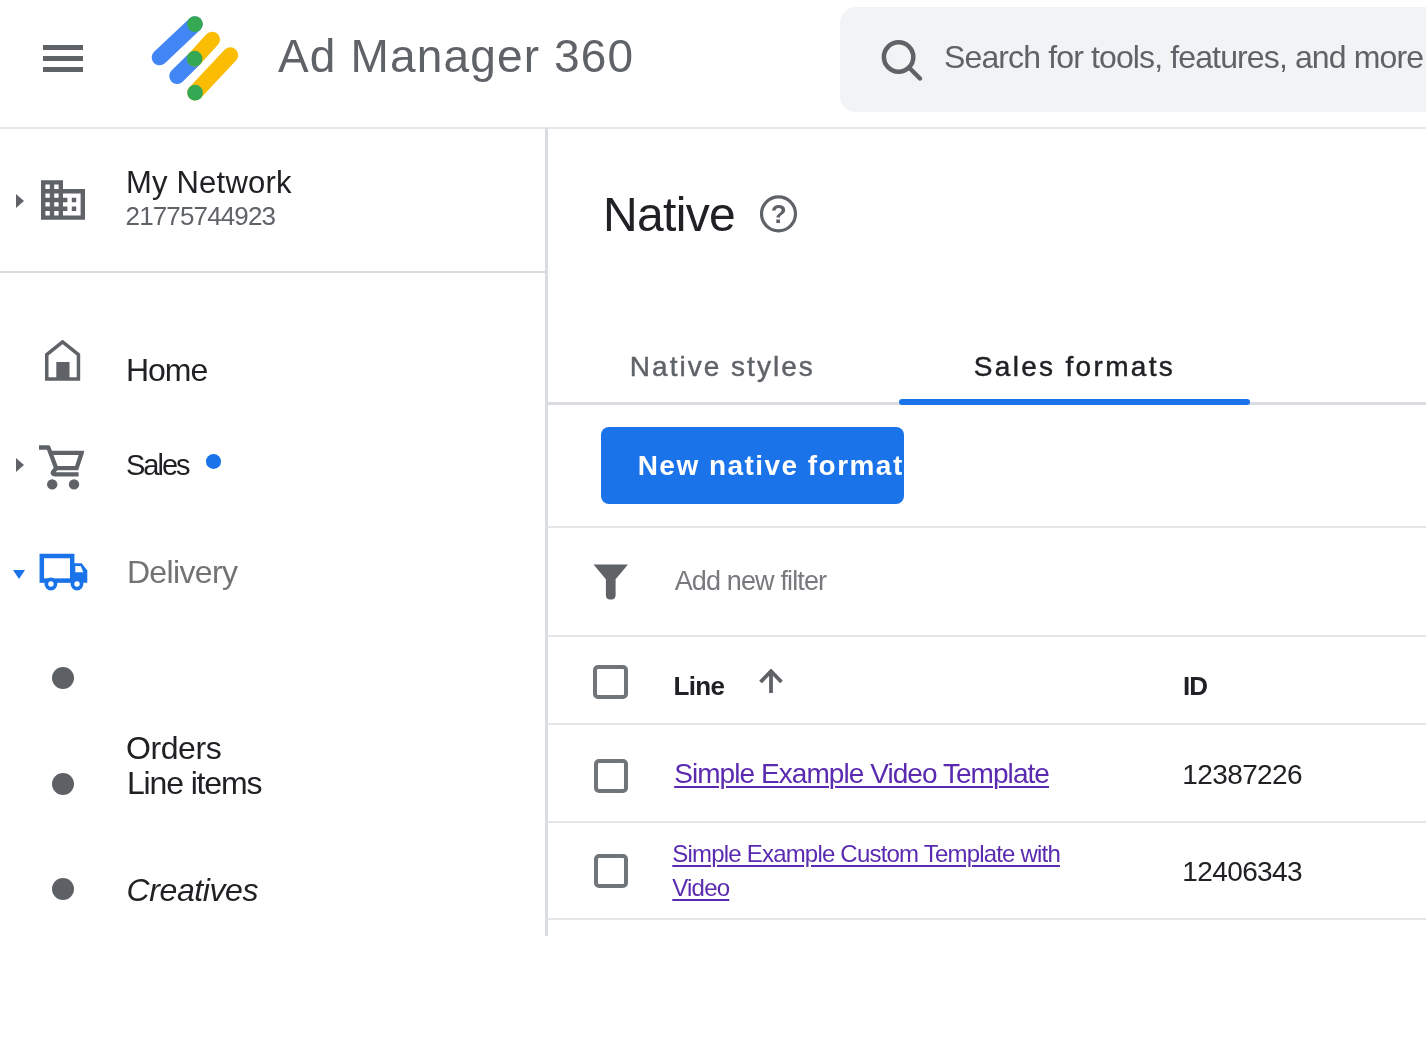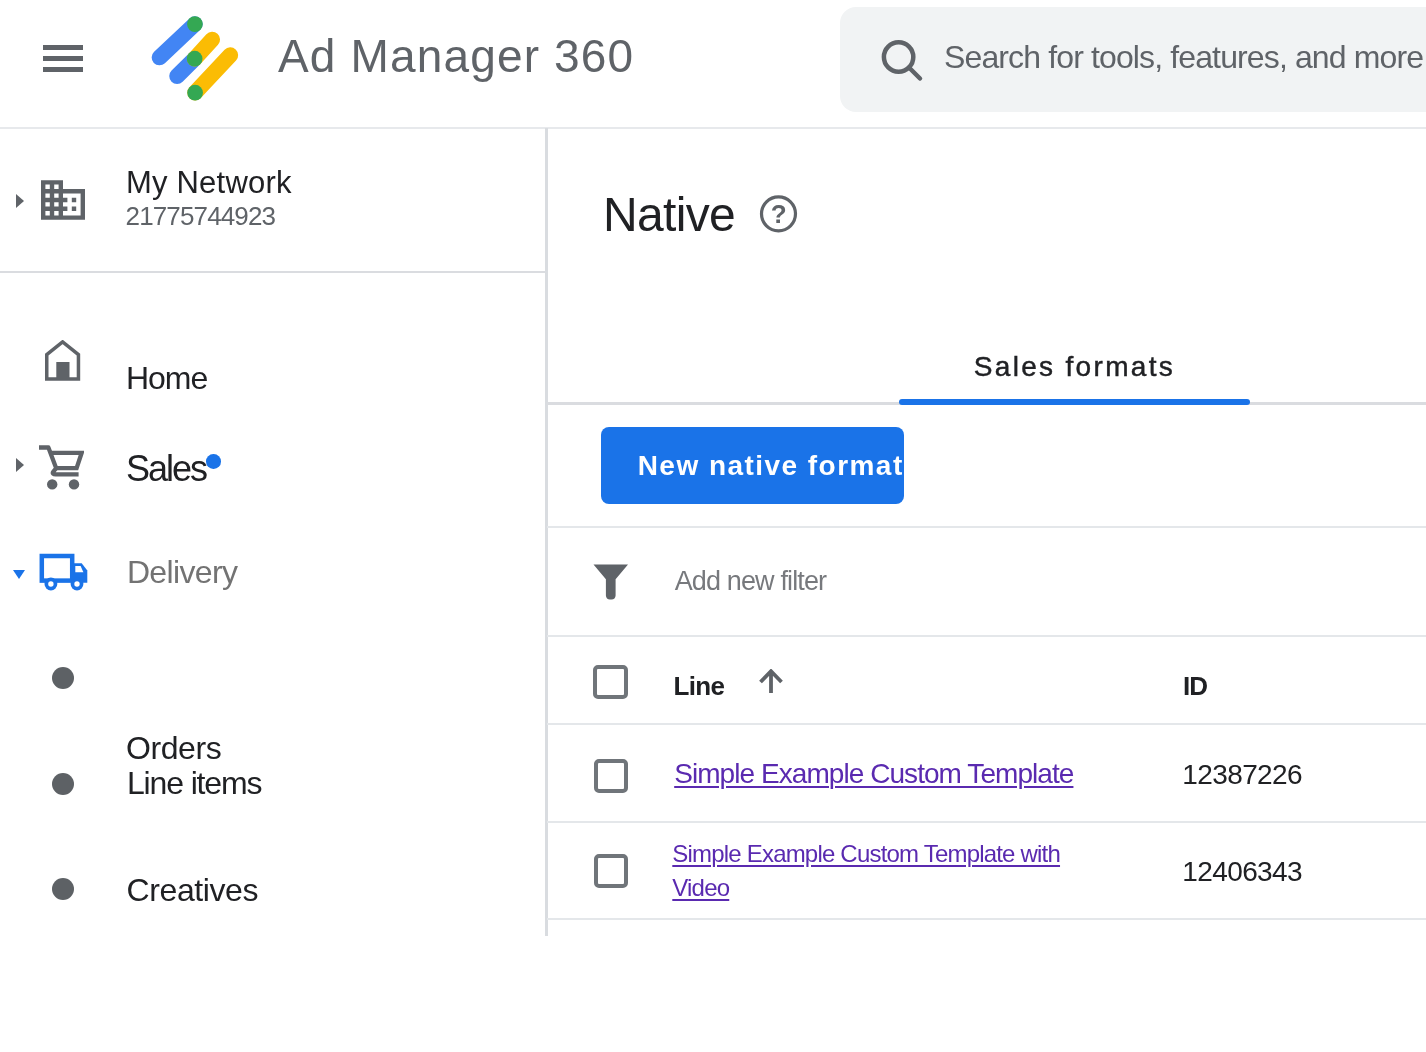--- a/index.html
+++ b/index.html
@@ -47,62 +47,63 @@
   <svg class="abs" style="left:41px;top:180px;" width="44" height="40" viewBox="2 3 20 18" fill="#5f6368">
     <path d="M12 7V3H2v18h20V7H12zM6 19H4v-2h2v2zm0-4H4v-2h2v2zm0-4H4V9h2v2zm0-4H4V5h2v2zm4 12H8v-2h2v2zm0-4H8v-2h2v2zm0-4H8V9h2v2zm0-4H8V5h2v2zm10 12h-8v-2h2v-2h-2v-2h2v-2h-2V9h8v10zm-2-8h-2v2h2v-2zm0 4h-2v2h2v-2z"></path>
   </svg>
   <div class="txt" style="left:126px;top:166.7px;font-size:31px;letter-spacing:0.2px;color:#202124;">My Network</div>
   <div class="txt" style="left:125.6px;top:203.3px;font-size:26px;letter-spacing:-0.87px;color:#5f6368;">21775744923</div>
 
   <svg class="abs" style="left:45px;top:339.5px;" width="36" height="41" viewBox="0 0 36 41" fill="none">
     <path d="M1.75 39.05 V14.6 L17.6 1.9 L33.45 14.6 V39.05 Z" stroke="#5f6368" stroke-width="3.5" stroke-linejoin="miter"></path>
     <rect x="11.3" y="22" width="13.2" height="17" fill="#5f6368"></rect>
   </svg>
-  <div class="txt" style="left:126px;top:362px;font-size:32px;letter-spacing:-1.05px;color:#202124;">Home</div>
+  <div class="txt" style="left:126px;top:354px;font-size:32px;letter-spacing:-1.05px;color:#202124;">Home</div>
 
   <div class="abs" style="left:16px;top:458px;width:0;height:0;border-left:8px solid #5f6368;border-top:7.5px solid transparent;border-bottom:7.5px solid transparent;"></div>
   <svg class="abs" style="left:36px;top:443px;" width="48" height="48" viewBox="0 0 48 48" fill="none">
     <path d="M3 4.5 H12.4 L20.2 25.2 L17.6 28.3 Q16.3 30 17.2 30.7 Q17.8 31.3 19.6 31.3 H42.6" stroke="#5f6368" stroke-width="4.3" stroke-linejoin="round" fill="none"></path>
     <path d="M14.5 9.8 H45.7 L40.6 25.2 H20.2" stroke="#5f6368" stroke-width="4.3" fill="none"></path>
     <circle cx="16.2" cy="41.4" r="5.2" fill="#5f6368"></circle>
     <circle cx="38" cy="41.4" r="5.2" fill="#5f6368"></circle>
   </svg>
-  <div class="txt" style="left:126px;top:450.9px;font-size:36px;letter-spacing:-2.0px;color:#202124;">Sales</div>
+  <div class="txt" style="left:126px;top:450.9px;font-size:29px;letter-spacing:-2.0px;color:#202124;">Sales</div>
   <div class="abs" style="left:206.4px;top:454.2px;width:14.7px;height:14.7px;border-radius:50%;background:#1a73e8;"></div>
 
   <div class="abs" style="left:13px;top:569.5px;width:0;height:0;border-top:9.5px solid #1a73e8;border-left:6.2px solid transparent;border-right:6.2px solid transparent;"></div>
   <svg class="abs" style="left:38.5px;top:553px;" width="49" height="38" viewBox="0 0 49 38">
     <rect x="2.8" y="3" width="30.4" height="24.6" fill="#fff" stroke="#1a73e8" stroke-width="4.5"></rect>
     <path d="M33 10.3 H42.7 L48.3 17.5 V29.8 H33 Z" fill="#1a73e8"></path>
     <path d="M36.3 13 h5.3 l2.8 6.3 h-8.1 z" fill="#fff"></path>
     <circle cx="11.9" cy="31" r="6.4" fill="#1a73e8"></circle>
       <circle cx="11.9" cy="31" r="2.7" fill="#fff"></circle>
     <circle cx="38" cy="31" r="6.4" fill="#1a73e8"></circle>
       <circle cx="38" cy="31" r="2.7" fill="#fff"></circle>
   </svg>
   <div class="txt" style="left:126.9px;top:556.4px;font-size:32px;letter-spacing:-0.64px;color:#737373;">Delivery</div>
 
   <div class="abs" style="left:52.3px;top:667.2px;width:22px;height:22px;border-radius:50%;background:#5d6165;"></div>
   <div class="txt" style="left:126px;top:688px;font-size:32px;letter-spacing:-0.43px;color:#202124;margin-top:44px;">Orders</div>
   <div class="abs" style="left:52.3px;top:772.7px;width:22px;height:22px;border-radius:50%;background:#5d6165;"></div>
   <div class="txt" style="left:126.9px;top:767.2px;font-size:32px;letter-spacing:-1.13px;color:#202124;">Line items</div>
   <div class="abs" style="left:52.3px;top:878.2px;width:22px;height:22px;border-radius:50%;background:#5d6165;"></div>
-  <div class="txt" style="left:126.6px;top:873.5px;font-size:32px;letter-spacing:-0.41px;color:#202124;">Creatives</div>
+  <div class="txt" style="left:126.6px;top:873.5px;font-size:32px;letter-spacing:-0.41px;color:#202124;font-style:italic;">Creatives</div>
 
   <div class="abs" style="left:0;top:942.5px;width:528px;height:103px;background:#e8f0fe;border-radius:0 51.5px 51.5px 0;"></div>
   <div class="abs" style="left:53.9px;top:985.3px;width:20.8px;height:20.8px;border-radius:50%;background:#1a73e8;"></div>
   <div class="txt" style="left:125.5px;top:979px;font-size:32px;letter-spacing:-0.23px;color:#1a73e8;">Native</div>
 
   <div class="txt" style="left:603px;top:190.6px;font-size:48px;letter-spacing:-0.67px;color:#202124;">Native</div>
   <svg class="abs" style="left:759px;top:194px;" width="40" height="40" viewBox="0 0 40 40">
     <circle cx="19.5" cy="19.8" r="17" fill="none" stroke="#5f6368" stroke-width="3.2"></circle>
     <text x="19.8" y="28.6" font-size="26" font-weight="bold" fill="#5f6368" text-anchor="middle" font-family="Liberation Sans, sans-serif">?</text>
   </svg>
 
   <div class="abs" style="left:547px;top:402px;width:879px;height:2.5px;background:#dadce0;"></div>
+  <div class="txt" style="left:546px;top:352.7px;width:352.6px;text-align:center;font-size:28px;letter-spacing:2.02px;color:#5f6368;-webkit-text-stroke:0.45px #5f6368;">Native styles</div>
   <div class="txt" style="left:898.6px;top:352.7px;width:351.7px;text-align:center;font-size:28px;letter-spacing:2.32px;color:#202124;-webkit-text-stroke:0.45px #202124;">Sales formats</div>
   <div class="abs" style="left:898.6px;top:398.5px;width:351.7px;height:6px;background:#1a73e8;border-radius:3px;"></div>
 
   <div class="abs" style="left:600.7px;top:427.4px;width:303px;height:76.5px;background:#1a73e8;border-radius:8px;"></div>
   <div class="txt" style="left:600.7px;top:452.2px;width:303px;text-align:right;font-size:28px;font-weight:bold;letter-spacing:1.46px;color:#fff;">New native format</div>
 
   <div class="abs" style="left:547px;top:526px;width:879px;height:2px;background:#e4e7ea;"></div>
 
   <svg class="abs" style="left:593px;top:564px;" width="36" height="36" viewBox="0 0 36 36">
     <path d="M0.5 0.5 H35 L22.6 15.2 V31.5 C22.6 33.8 20.9 35.6 18.6 35.6 H16.9 C14.6 35.6 12.9 33.8 12.9 31.5 V15.2 Z" fill="#5f6368"></path>
@@ -114,21 +115,21 @@
   <div class="abs" style="left:593px;top:665px;width:35px;height:34px;border:4px solid #70757a;border-radius:5px;"></div>
   <div class="txt" style="left:673.5px;top:672.5px;font-size:26px;font-weight:bold;letter-spacing:-0.65px;color:#202124;">Line</div>
   <svg class="abs" style="left:759px;top:669px;" width="24" height="24" viewBox="0 0 24 24">
     <path d="M12 24 V3 M1.5 13 L12 2.2 L22.5 13" fill="none" stroke="#5f6368" stroke-width="3.8"></path>
   </svg>
   <div class="txt" style="left:1183px;top:672.5px;font-size:26px;font-weight:bold;letter-spacing:-1px;color:#202124;">ID</div>
 
   <div class="abs" style="left:547px;top:723px;width:879px;height:2px;background:#e4e7ea;"></div>
 
   <div class="abs" style="left:594px;top:759px;width:34px;height:34px;border:4px solid #70757a;border-radius:5px;"></div>
-  <div class="txt" style="left:674.2px;top:759.9px;font-size:28px;letter-spacing:-0.94px;color:#5a2ab0;text-decoration:underline;text-decoration-thickness:2.3px;text-underline-offset:3px;">Simple Example Custom Template</div>
+  <div class="txt" style="left:674.2px;top:759.9px;font-size:28px;letter-spacing:-0.94px;color:#5a2ab0;text-decoration:underline;text-decoration-thickness:2.3px;text-underline-offset:3px;">Simple Example Video Template</div>
   <div class="txt" style="left:1182.3px;top:760.7px;font-size:28px;letter-spacing:-0.61px;color:#202124;">12387226</div>
 
   <div class="abs" style="left:547px;top:821px;width:879px;height:2px;background:#e4e7ea;"></div>
 
   <div class="abs" style="left:594px;top:853.5px;width:34px;height:34px;border:4px solid #70757a;border-radius:5px;"></div>
   <div class="abs" style="left:672.3px;top:837.1px;font-size:24px;line-height:33.4px;letter-spacing:-0.8px;color:#5a2ab0;text-decoration:underline;text-decoration-thickness:2.3px;text-underline-offset:3px;white-space:nowrap;">Simple Example Custom Template with<br>Video</div>
   <div class="txt" style="left:1182.3px;top:857.5px;font-size:28px;letter-spacing:-0.61px;color:#202124;">12406343</div>
 
   <div class="abs" style="left:547px;top:918px;width:879px;height:2px;background:#e4e7ea;"></div>
   <div class="abs" style="left:546px;top:1027.5px;width:880px;height:2.5px;background:#d9dce0;"></div>

